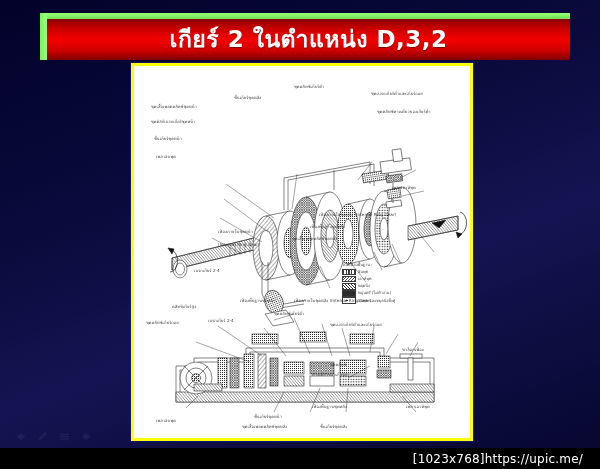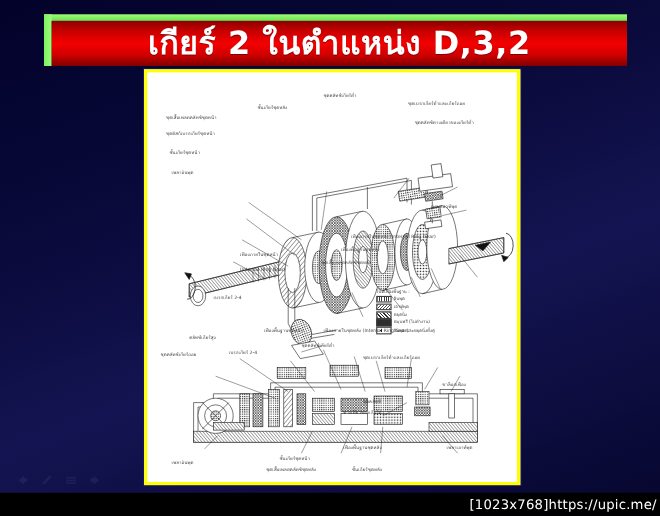--- a/index.html
+++ b/index.html
@@ -45,21 +45,21 @@
     position: absolute;
     left: 7px; top: 6px;
     width: 523px; height: 41px;
     background: linear-gradient(180deg,#8c0000 0%, #c60000 22%, #f40000 50%, #cf0000 76%, #800000 100%);
     display: flex;
     align-items: center;
     justify-content: center;
   }
   #title-text {
     color: #ffffff;
-    font-size: 29px;
+    font-size: 23px;
     font-weight: bold;
     letter-spacing: 0.5px;
     line-height: 1;
     white-space: nowrap;
     text-shadow: 0 1px 0 rgba(0,0,0,.4);
   }
   
   #image-frame {
     position: absolute;
     left: 131px;
@@ -133,21 +133,21 @@
     height: 21px;
     background: #000000;
     display: flex;
     align-items: center;
     justify-content: flex-end;
   }
   #watermark-text {
     color: #ffffff;
     font-size: 12px;
     letter-spacing: .2px;
-    padding-right: 3px;
+    padding-right: 17px;
     font-family: "DejaVu Sans", "Liberation Sans", sans-serif;
     white-space: nowrap;
   }
 </style>
 </head>
 <body>
 
 <div id="slide">
 
   <div id="title-wrap">

